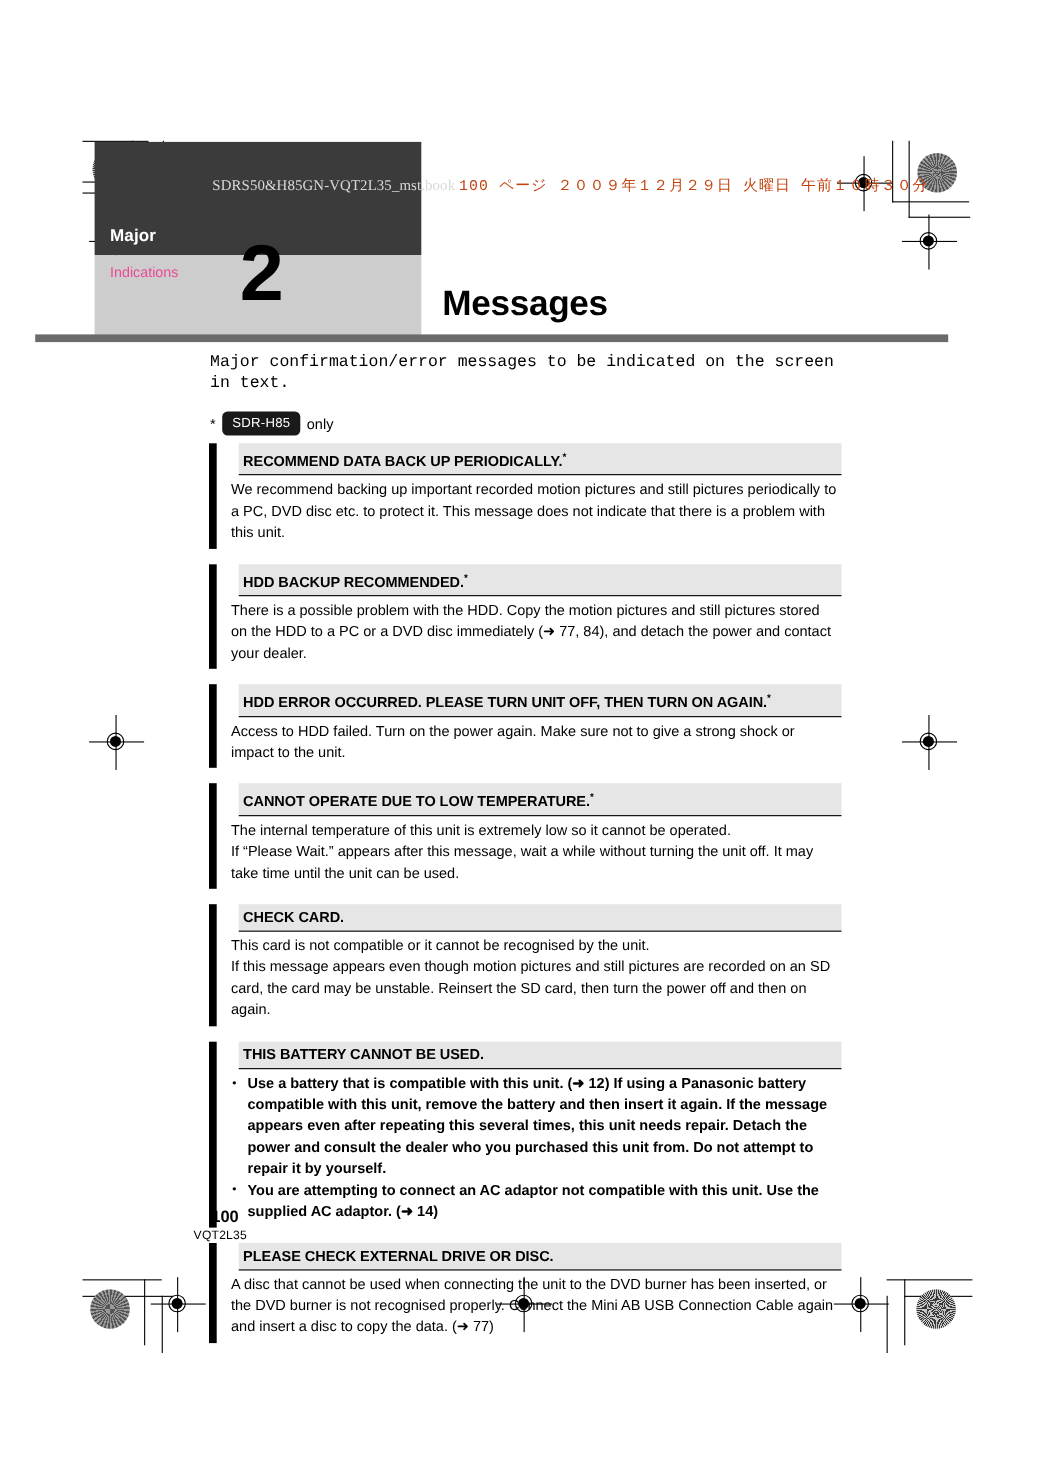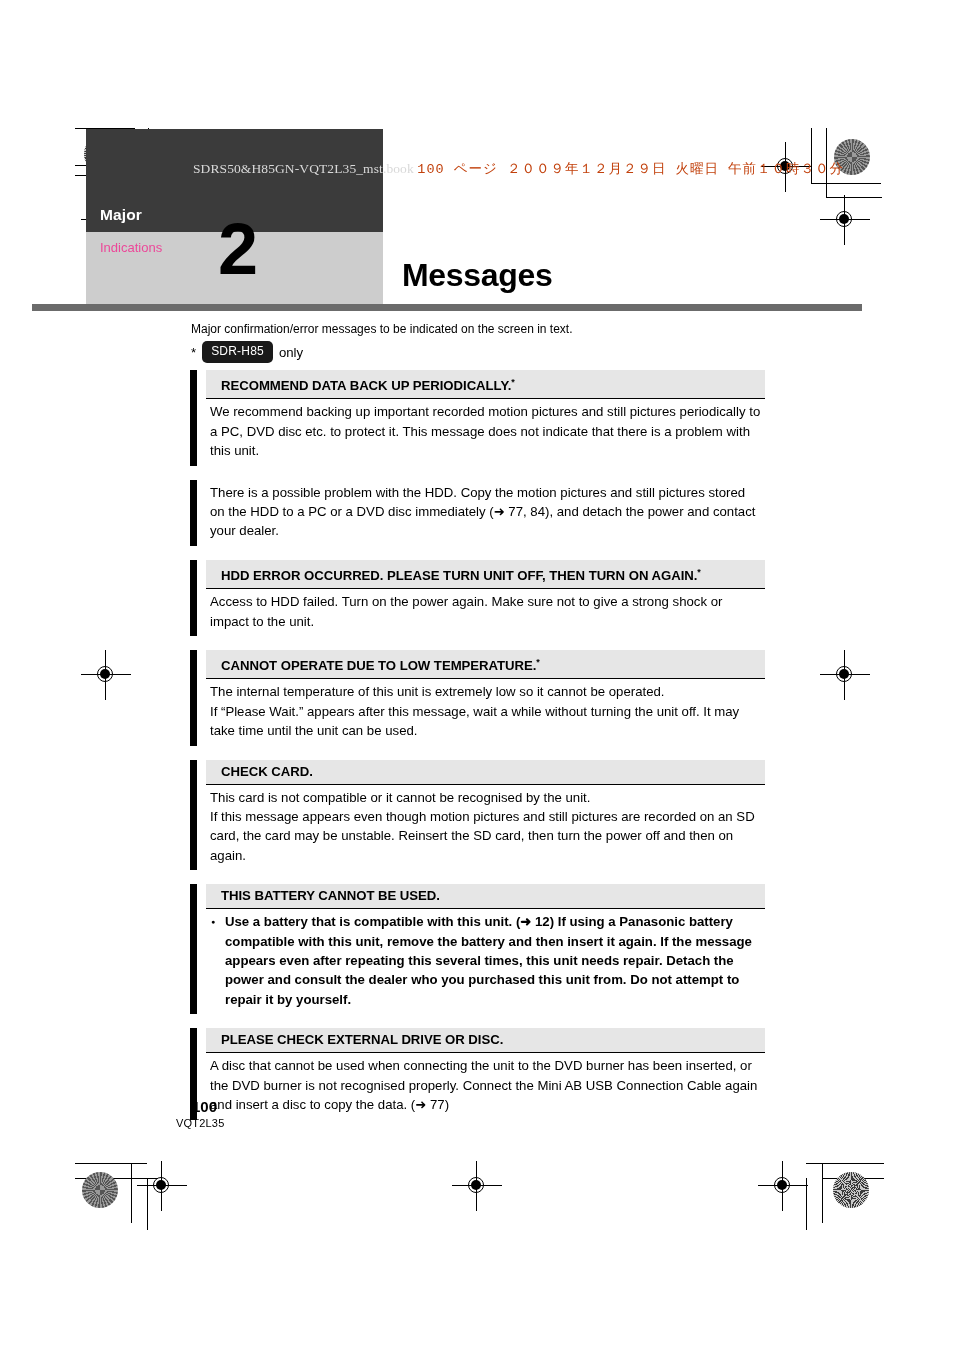--- a/index.html
+++ b/index.html
@@ -154,24 +154,25 @@
   }
 
   
   #content {
     position: absolute;
     left: 190px;
     top: 320px;
     width: 575px;
   }
   .intro-line {
-    font-size: 12px;
+    font-size: 15px;
     line-height: 19px;
     color: #000;
-    margin: 0 0 2px 1px;
+    margin: 0 0 16px 1px;
+    font-family: Liberation Mono, monospace;
   }
   .only-line {
     font-size: 13.2px;
     line-height: 19px;
     margin: 0 0 7px 1px;
     display: flex;
     align-items: center;
     gap: 6px;
   }
   .model-badge {
@@ -195,23 +196,24 @@
     position: absolute;
     left: 0; top: 0; bottom: 0;
     width: 7px;
     background: #000;
   }
   .msg-title {
     background: #e6e6e6;
     border-bottom: 1.4px solid #000;
     font-size: 13.2px;
     font-weight: bold;
-    padding: 4px 6px 4px 15px;
+    padding: 4px 6px 4px 4px;
     letter-spacing: -0.05px;
     line-height: 16px;
+    margin-left: 11px;
   }
   .msg-title .sup {
     font-size: 9px;
     vertical-align: super;
     font-weight: bold;
   }
   .msg-body {
     padding: 3px 4px 5px 4px;
     font-size: 13.2px;
     line-height: 19.4px;
@@ -370,20 +372,23 @@
   <div class="msg">
     <div class="msg-title">
       <span>RECOMMEND DATA BACK UP PERIODICALLY.</span><span class="sup">*</span>
     </div>
     <div class="msg-body">
       <p>We recommend backing up important recorded motion pictures and still pictures periodically to a PC, DVD disc etc. to protect it. This message does not indicate that there is a problem with this unit.</p>
     </div>
   </div>
 
   <div class="msg">
+    <div class="msg-title">
+      <span>HDD BACKUP RECOMMENDED.</span><span class="sup">*</span>
+    </div>
     <div class="msg-body">
       <p>There is a possible problem with the HDD. Copy the motion pictures and still pictures stored on the HDD to a PC or a DVD disc immediately (➜ 77, 84), and detach the power and contact your dealer.</p>
     </div>
   </div>
 
   <div class="msg">
     <div class="msg-title">
       <span>HDD ERROR OCCURRED. PLEASE TURN UNIT OFF, THEN TURN ON AGAIN.</span><span class="sup">*</span>
     </div>
     <div class="msg-body">
@@ -411,20 +416,21 @@
     </div>
   </div>
 
   <div class="msg">
     <div class="msg-title">
       <span>THIS BATTERY CANNOT BE USED.</span>
     </div>
     <div class="msg-body">
       <ul class="bullet-list">
         <li>Use a battery that is compatible with this unit. (➜ 12) If using a Panasonic battery compatible with this unit, remove the battery and then insert it again. If the message appears even after repeating this several times, this unit needs repair. Detach the power and consult the dealer who you purchased this unit from. Do not attempt to repair it by yourself.</li>
+        <li>You are attempting to connect an AC adaptor not compatible with this unit. Use the supplied AC adaptor. (➜ 14)</li>
       </ul>
     </div>
   </div>
 
   <div class="msg">
     <div class="msg-title">
       <span>PLEASE CHECK EXTERNAL DRIVE OR DISC.</span>
     </div>
     <div class="msg-body">
       <p>A disc that cannot be used when connecting the unit to the DVD burner has been inserted, or the DVD burner is not recognised properly. Connect the Mini AB USB Connection Cable again and insert a disc to copy the data. (➜ 77)</p>

